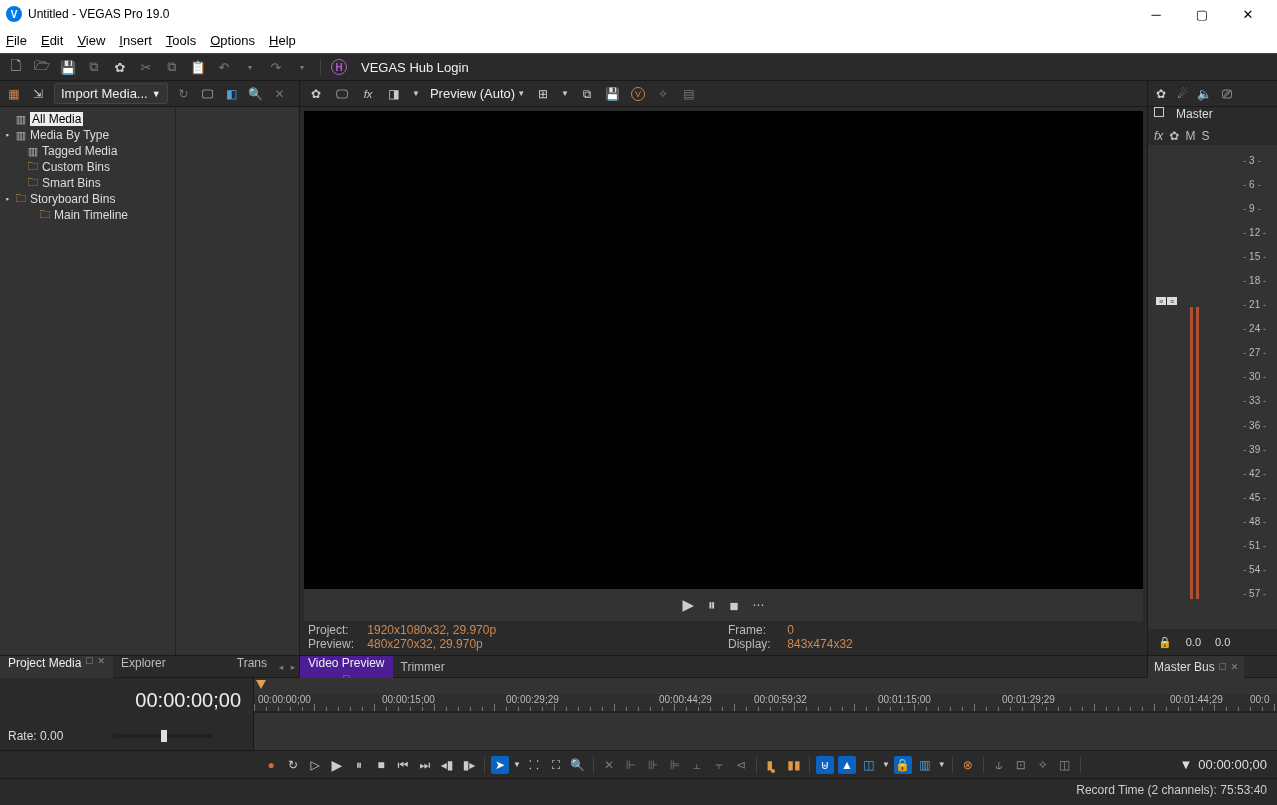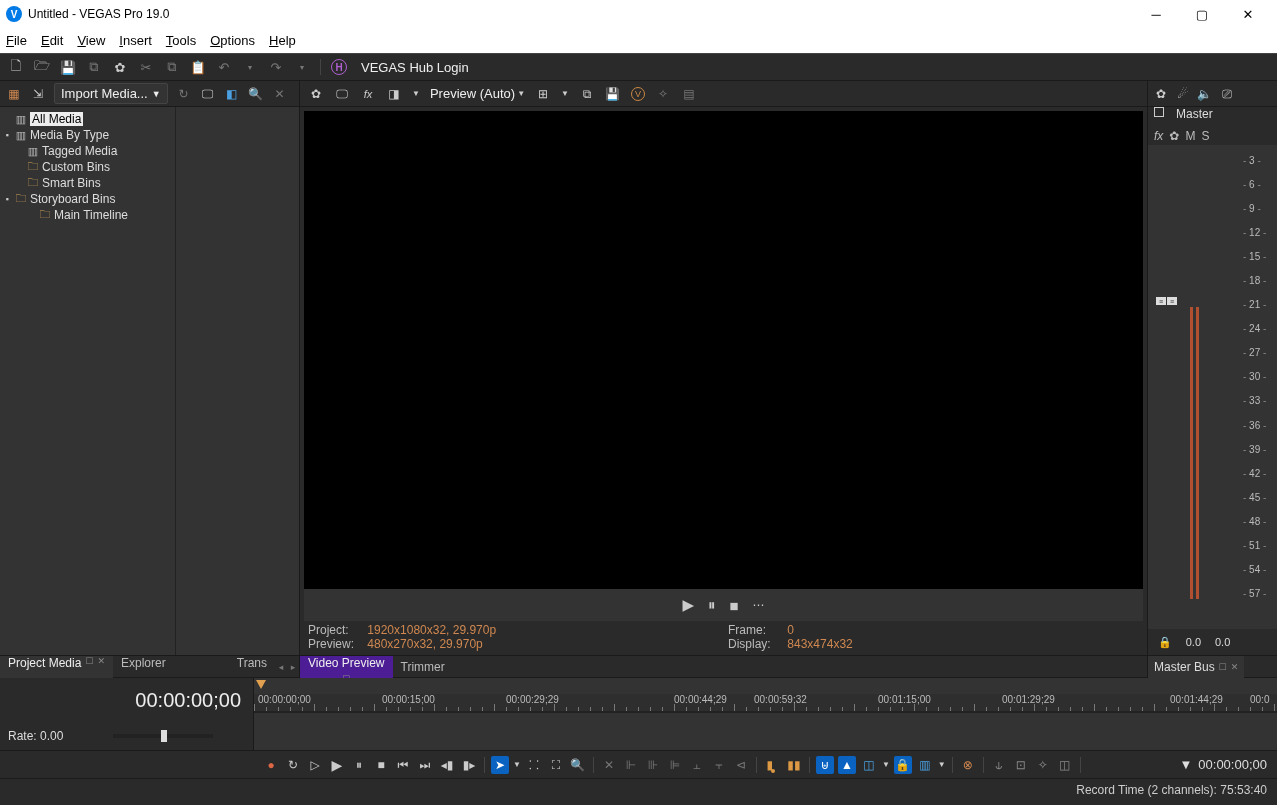--- a/index.html
+++ b/index.html
@@ -333,21 +333,21 @@
       </div>
     </div>
     <div class="tl-ruler-wrap">
       <div class="tl-marker-lane">
         <div class="cursor"></div>
       </div>
       <div class="tl-ruler" id="ruler">
           <div class="tick" style="left: 4px;">00:00:00;00</div>
           <div class="tick" style="left: 128px;">00:00:15;00</div>
           <div class="tick" style="left: 252px;">00:00:29;29</div>
-          <div class="tick" style="left: 376px; padding-left: 44px;">00:00:44;29</div>
+          <div class="tick" style="left: 361px; padding-left: 44px;">00:00:44;29</div>
           <div class="tick" style="left: 500px;">00:00:59;32</div>
           <div class="tick" style="left: 624px;">00:01:15;00</div>
           <div class="tick" style="left: 748px;">00:01:29;29</div>
           <div class="tick" style="left: 900px; padding-left: 16px;">00:01:44;29</div>
           <div class="tick" style="left: 996px;">00:0</div>
           <div class="tickline" style="left: 0px; height: 7px;"></div>
           <div class="tickline" style="left: 12px;"></div>
           <div class="tickline" style="left: 24px;"></div>
           <div class="tickline" style="left: 36px;"></div>
           <div class="tickline" style="left: 48px;"></div>

